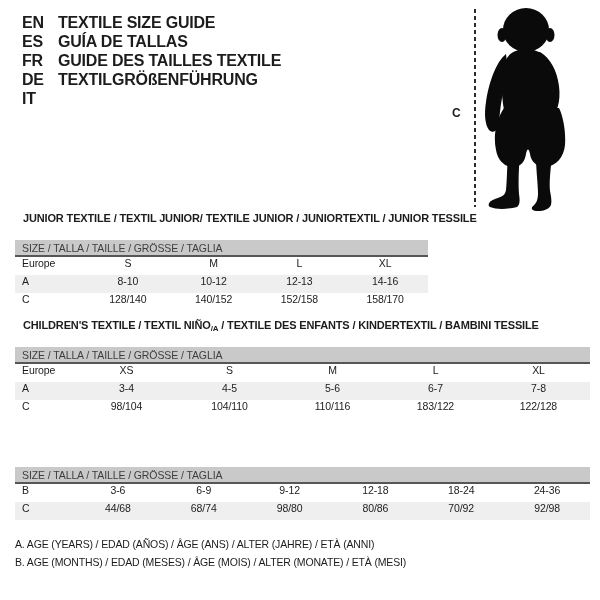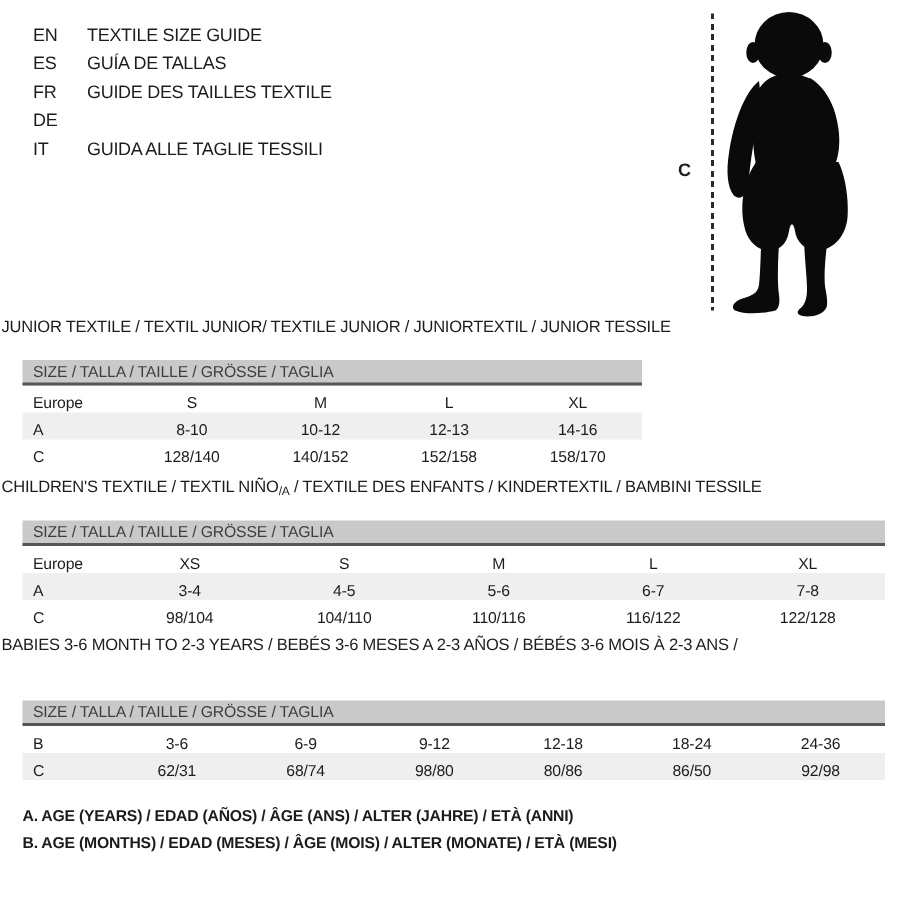--- a/index.html
+++ b/index.html
@@ -6,78 +6,78 @@
   html,body { background:#fff; }
   body {
     width:600px; height:600px; position:relative; overflow:hidden;
     font-family:"Liberation Sans", sans-serif;
     color:var(--text, #1c1c1c);
     -webkit-font-smoothing:antialiased;
   }
   
   .lang-guide { position:absolute; left:22px; top:13px; }
   .lang-row { display:flex; height:19px; align-items:center;
-              font-weight:normal; font-size:12px; letter-spacing:-0.2px; }
+              font-weight:bold; font-size:16px; letter-spacing:-0.2px; }
   .lang-code { width:36px; }
   
   .dash-line { position:absolute; left:474px; top:9px; width:2px; height:198px;
     background:repeating-linear-gradient(to bottom,
       var(--dash-line,#2a2a2a) 0 4px, transparent 4px 7px); }
   .c-label { position:absolute; left:452px; top:106px;
              font-weight:bold; font-size:12px; }
   .silhouette { position:absolute; left:480px; top:4px; }
   .silhouette g { fill:var(--silhouette,#0a0a0a); }
   
-  .sec-title { position:absolute; left:1px; font-weight:normal;
+  .sec-title { position:absolute; left:23px; font-weight:bold;
                font-size:11px; letter-spacing:-0.15px; white-space:nowrap; }
   .sec-title .subsc { font-size:8px; position:relative; top:2px; }
   .title-2line { line-height:19px; }
   
   .tbl { position:absolute; left:15px; }
   .tbl-junior  { top:240px; width:413px; }
   .tbl-child   { top:347px; width:575px; }
   .tbl-babies  { top:467px; width:575px; }
   .size-bar { height:17px; line-height:17px; padding-left:7px;
     background:var(--size-bar-bg,#c9c9c9); color:var(--size-bar-text,#3e3e3e);
     font-size:10.5px; letter-spacing:-0.1px;
     border-bottom:2px solid var(--size-bar-rule,#565656); }
-  .t-row { display:flex; height:18px; align-items:flex-end;
+  .t-row { display:flex; height:18px; align-items:flex-start;
            font-size:10.5px; letter-spacing:-0.1px; }
   .t-rows .t-row:nth-child(even) { background:var(--row-alt-bg,#efefef); }
   .t-label { padding-left:7px; }
   .tbl-junior .t-label { width:70px; }
   .tbl-child .t-label, .tbl-babies .t-label { width:60px; }
   .t-cell { flex:1; text-align:center; }
   
   .footnotes { position:absolute; left:15px; top:535px; }
-  .footnote { height:18px; line-height:18px; font-weight:bold;
+  .footnote { height:18px; line-height:18px; font-weight:normal;
               font-size:10.5px; letter-spacing:-0.15px; white-space:nowrap; }
 </style>
 </head>
 <body>
 
 <section class="lang-guide">
   <div class="lang-row">
     <span class="lang-code">EN</span>
     <span>TEXTILE SIZE GUIDE</span>
   </div>
   <div class="lang-row">
     <span class="lang-code">ES</span>
     <span>GUÍA DE TALLAS</span>
   </div>
   <div class="lang-row">
     <span class="lang-code">FR</span>
     <span>GUIDE DES TAILLES TEXTILE</span>
   </div>
   <div class="lang-row">
     <span class="lang-code">DE</span>
+    <span>TEXTILGRÖßENFÜHRUNG</span>
   </div>
   <div class="lang-row">
     <span class="lang-code">IT</span>
-    <span>GUIDA ALLE TAGLIE TESSILI</span>
   </div>
 </section>
 
 <span class="c-label">C</span>
 <div class="dash-line"></div>
 <svg class="silhouette" width="102" height="208" viewBox="0 0 102 208" aria-hidden="true">
   <g>
     <ellipse cx="46" cy="26" rx="23" ry="22"></ellipse>
     <ellipse cx="22" cy="31" rx="4.5" ry="7"></ellipse>
     <ellipse cx="70" cy="31" rx="4.5" ry="7"></ellipse>
@@ -136,48 +136,47 @@
       <div class="t-cell">4-5</div>
       <div class="t-cell">5-6</div>
       <div class="t-cell">6-7</div>
       <div class="t-cell">7-8</div>
     </div>
     <div class="t-row">
       <div class="t-label">C</div>
       <div class="t-cell">98/104</div>
       <div class="t-cell">104/110</div>
       <div class="t-cell">110/116</div>
-      <div class="t-cell">116/122</div>
+      <div class="t-cell">183/122</div>
       <div class="t-cell">122/128</div>
     </div>
   </div>
 </section>
 
 <h2 class="sec-title title-2line" style="top:421px">
-  <div>BABIES 3-6 MONTH TO 2-3 YEARS / BEBÉS 3-6 MESES A 2-3 AÑOS / BÉBÉS 3-6 MOIS À 2-3 ANS /</div>
 </h2>
 <section class="tbl tbl-babies">
   <div class="size-bar">SIZE / TALLA / TAILLE / GRÖSSE / TAGLIA</div>
   <div class="t-rows">
     <div class="t-row">
       <div class="t-label">B</div>
       <div class="t-cell">3-6</div>
       <div class="t-cell">6-9</div>
       <div class="t-cell">9-12</div>
       <div class="t-cell">12-18</div>
       <div class="t-cell">18-24</div>
       <div class="t-cell">24-36</div>
     </div>
     <div class="t-row">
       <div class="t-label">C</div>
-      <div class="t-cell">62/31</div>
+      <div class="t-cell">44/68</div>
       <div class="t-cell">68/74</div>
       <div class="t-cell">98/80</div>
       <div class="t-cell">80/86</div>
-      <div class="t-cell">86/50</div>
+      <div class="t-cell">70/92</div>
       <div class="t-cell">92/98</div>
     </div>
   </div>
 </section>
 
 <section class="footnotes">
   <div class="footnote">A. AGE (YEARS) / EDAD (AÑOS) / ÂGE (ANS) / ALTER (JAHRE) / ETÀ (ANNI)</div>
   <div class="footnote">B. AGE (MONTHS) / EDAD (MESES) / ÂGE (MOIS) / ALTER (MONATE) / ETÀ (MESI)</div>
 </section>
 

